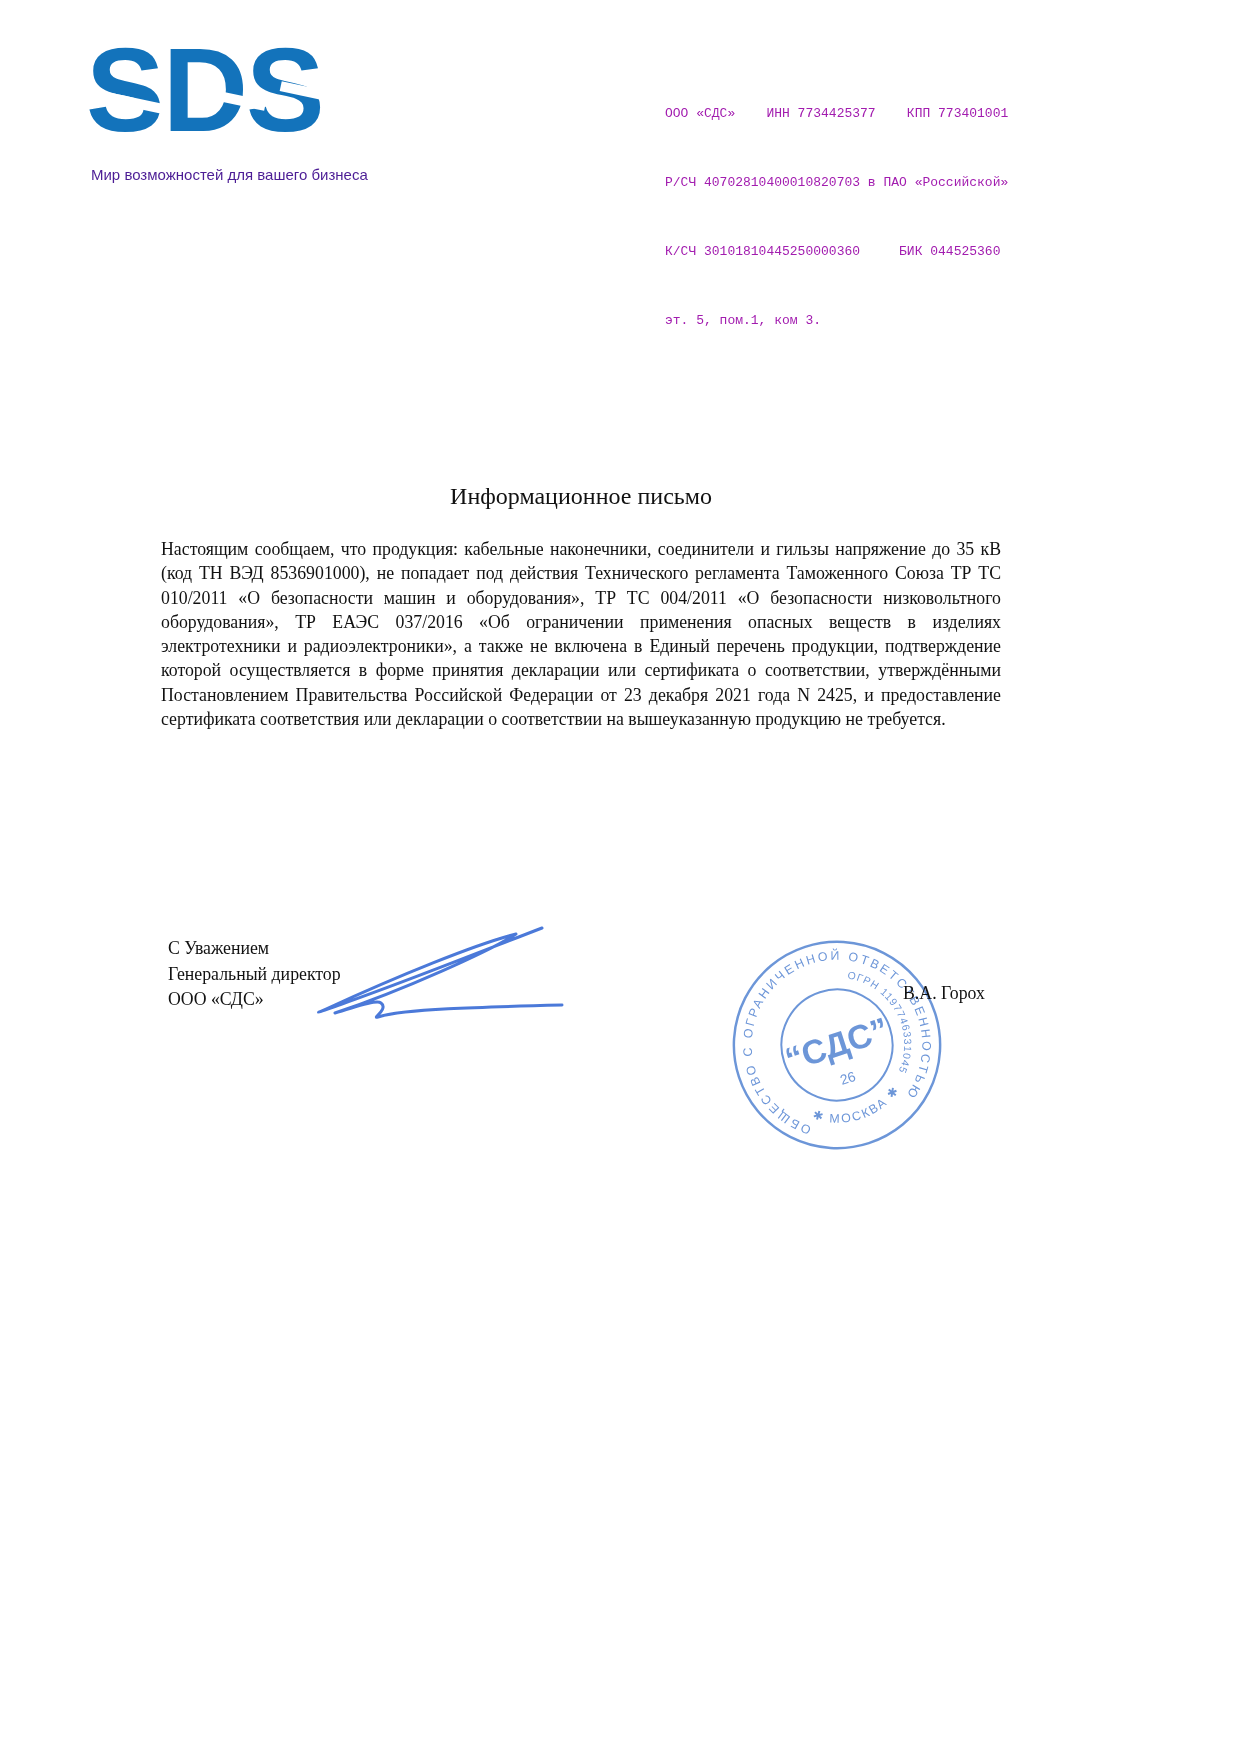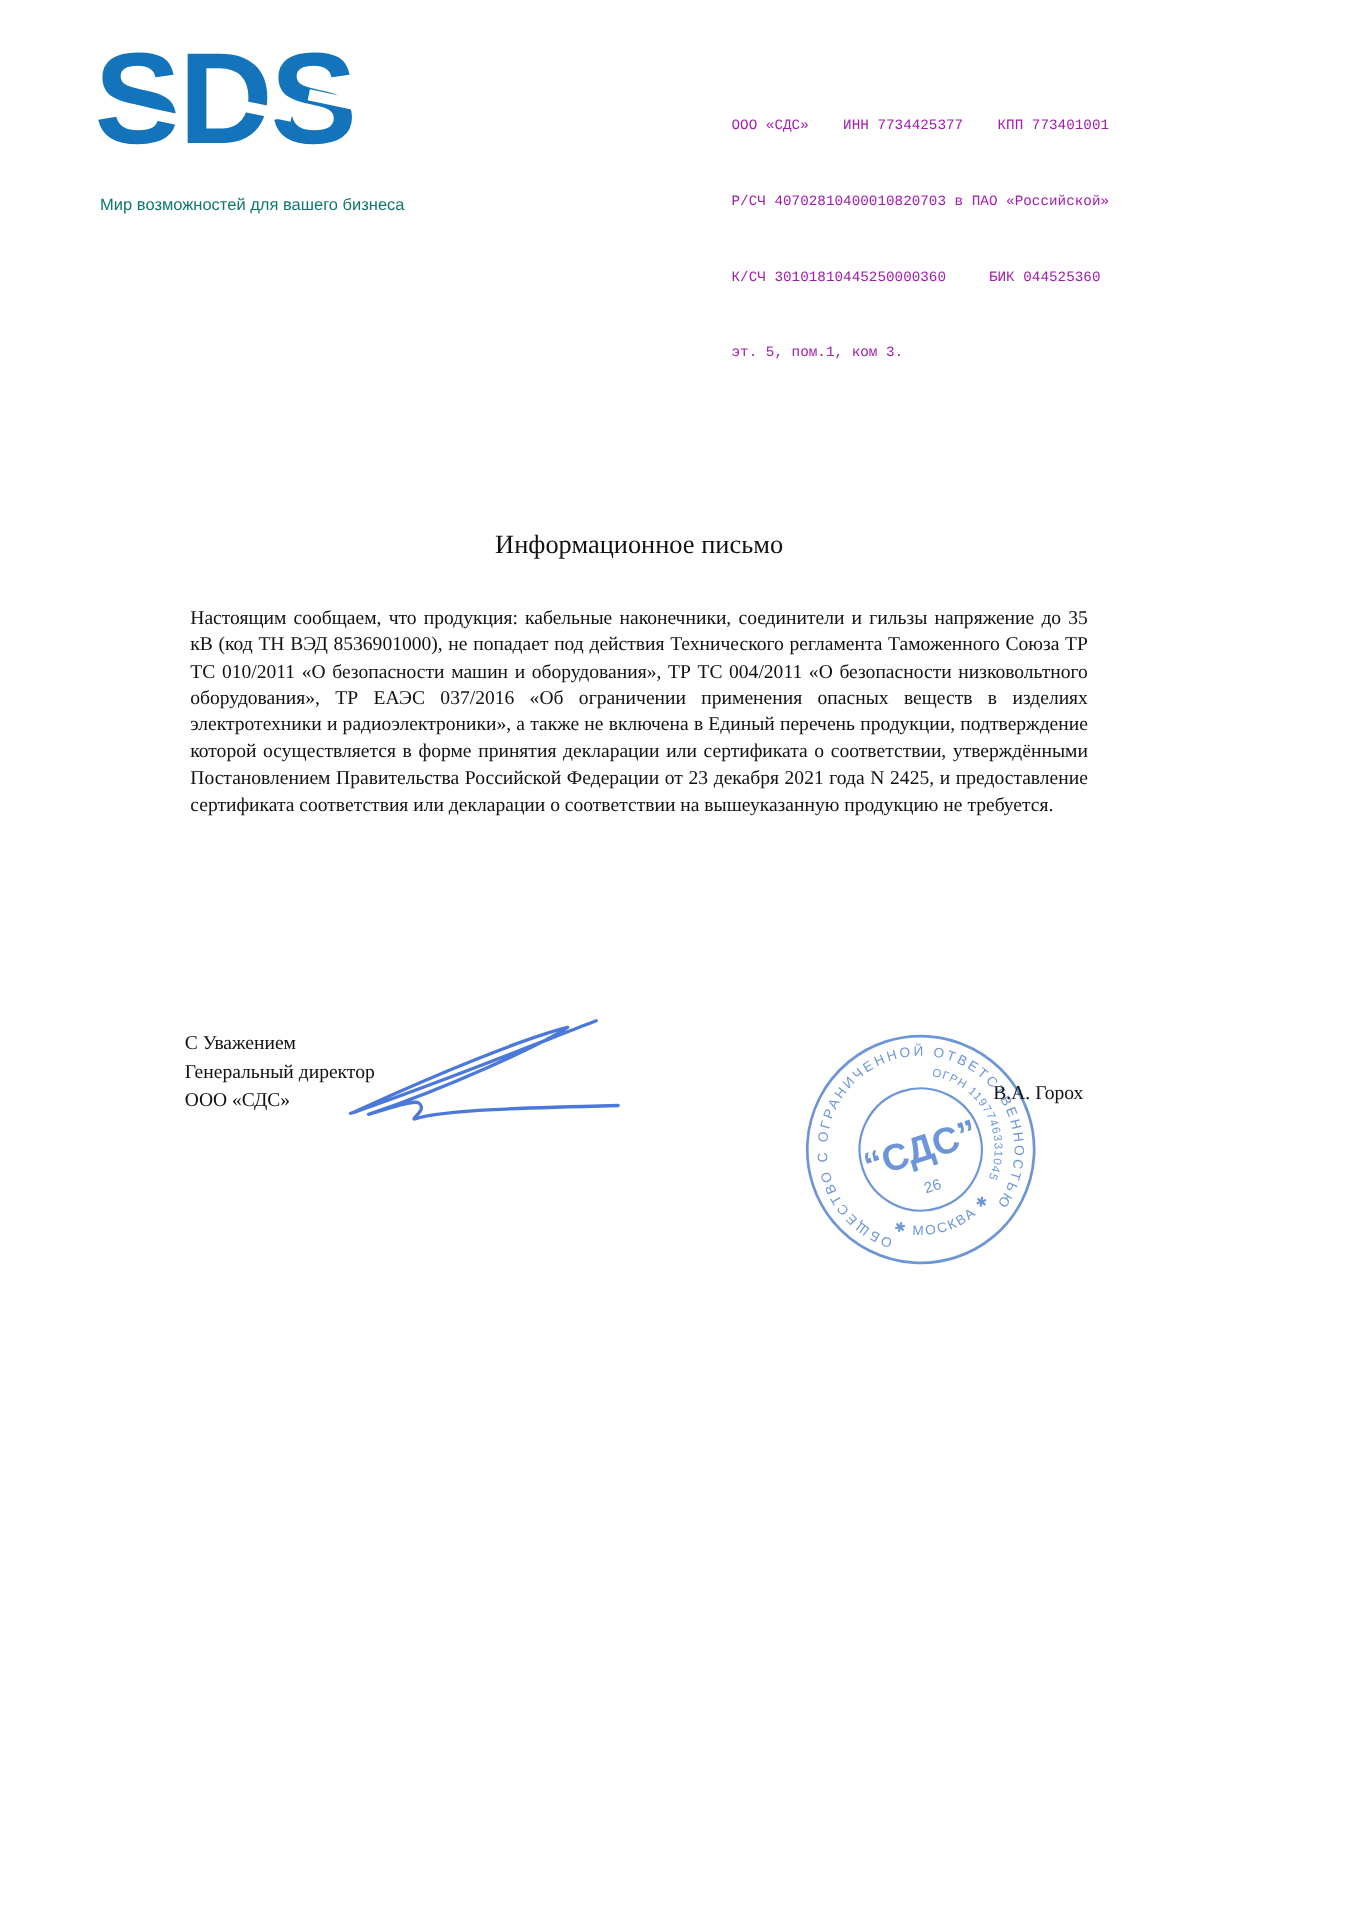--- a/index.html
+++ b/index.html
@@ -15,42 +15,42 @@
     font-family:"Liberation Sans", sans-serif; font-weight:bold;
     font-size:118px; line-height:1.1; letter-spacing:-2px;
     color:#1373bb;
   }
   .logo-slash { position:absolute; background:#ffffff; transform:rotate(12deg); }
   .slash-1 { left:102px; top:98px; width:66px; height:10px; }
   .slash-2 { left:190px; top:93px; width:76px; height:10px; }
   .slash-3 { left:280px; top:88px; width:66px; height:10px; }
   .tagline {
     position:absolute; left:91px; top:166px;
-    font-family:"Liberation Sans", sans-serif; font-size:15px; color:#0f766e;margin-top:12px;
+    font-family:"Liberation Sans", sans-serif; font-size:15px; color:#4c1d95;
   }
   .company-details {
     position:absolute; left:665px; top:56px;
     font-family:Liberation Mono, monospace; font-size:13px;
     line-height:23px; color:#a21caf; white-space:pre;
   }
   
   .letter-meta {
     position:absolute; left:712px; top:312px; width:300px;
     text-align:center; font-size:18px; line-height:27px;
   }
   
   .letter-title {
     position:absolute; left:157px; top:483px; width:848px;
     text-align:center; font-size:24px; font-weight:normal;
   }
   .letter-body {
     position:absolute; left:157px; top:533px; width:848px;
     font-size:17.8px; line-height:24.3px; text-align:justify;
   }
-  .letter-body p { margin:16px; }
+  .letter-body p { margin:4px; }
   
   .signoff {
     position:absolute; left:168px; top:936px;
     font-size:17.8px; line-height:25.5px;
   }
   .signer-name {
     position:absolute; left:903px; top:983px; font-size:17.8px;
   }
   .signature-svg { position:absolute; left:280px; top:912px; }
   .stamp {

